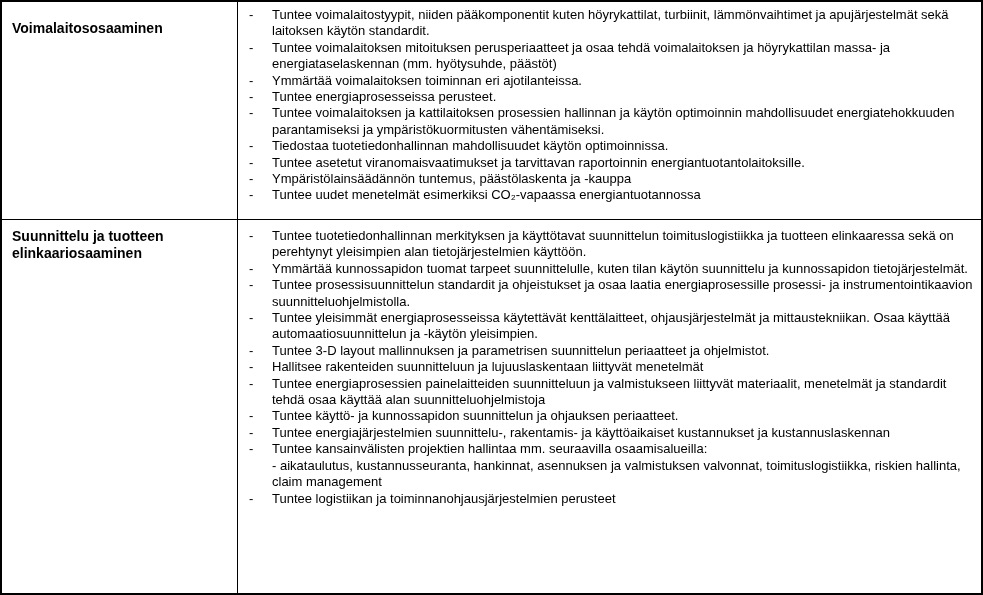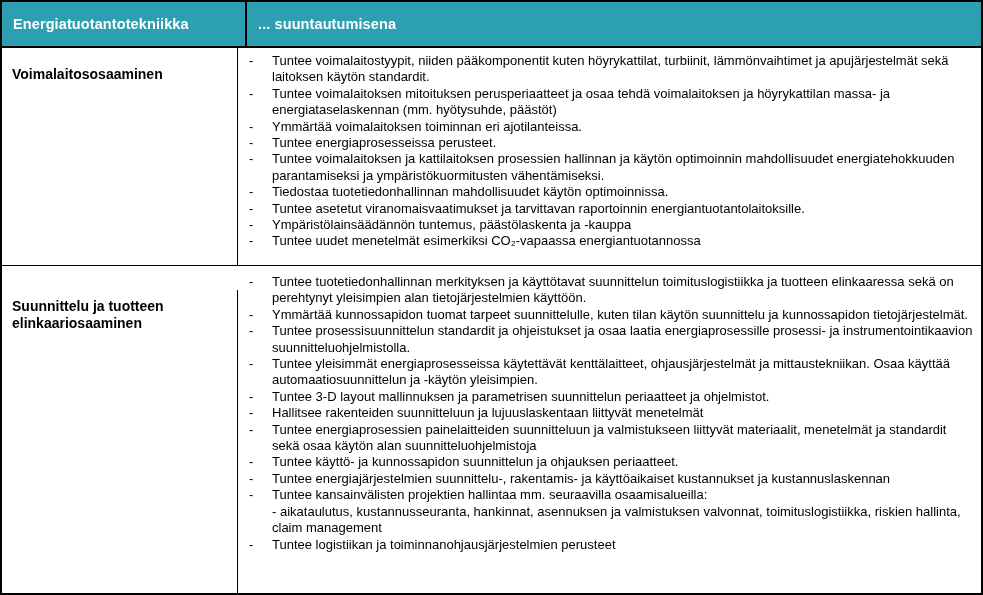--- a/index.html
+++ b/index.html
@@ -68,21 +68,20 @@
     flex: none;
     box-sizing: border-box;
     border-right: 1px solid var(--border, #000000);
     font-weight: bold;
     font-size: 14px;
     line-height: 17px;
     padding: 18px 10px 0 10px;
   }
   .row:nth-child(2) .cell.col1 {
     padding-top: 8px;
-    margin-top: 24px;
   }
   .cell.col2 {
     flex: 1;
     box-sizing: border-box;
     padding: 5px 8px 0 8px;
     font-size: 13px;
     line-height: 16.4px;
   }
   .row:nth-child(2) .cell.col2 {
     padding-top: 8px;
@@ -99,24 +98,20 @@
   }
   .btext {
     flex: 1;
     white-space: pre-wrap;
   }
 </style>
 </head>
 <body>
 
 <div class="competence-table">
-  <div class="header-row">
-    <div class="header-cell col1">Energiatuotantotekniikka</div>
-    <div class="header-cell col2">... suuntautumisena</div>
-  </div>
   <div class="table-body">
       <div class="row">
         <div class="cell col1">Voimalaitososaaminen</div>
         <div class="cell col2">
           <div class="bullet">
             <span class="dash">-</span>
             <span class="btext">Tuntee voimalaitostyypit, niiden pääkomponentit kuten höyrykattilat, turbiinit, lämmönvaihtimet ja apujärjestelmät sekä laitoksen käytön standardit.</span>
           </div>
           <div class="bullet">
             <span class="dash">-</span>
@@ -174,21 +169,21 @@
           <div class="bullet">
             <span class="dash">-</span>
             <span class="btext">Tuntee 3-D layout mallinnuksen ja parametrisen suunnittelun periaatteet ja ohjelmistot.</span>
           </div>
           <div class="bullet">
             <span class="dash">-</span>
             <span class="btext">Hallitsee rakenteiden suunnitteluun ja lujuuslaskentaan liittyvät menetelmät</span>
           </div>
           <div class="bullet">
             <span class="dash">-</span>
-            <span class="btext">Tuntee energiaprosessien painelaitteiden suunnitteluun ja valmistukseen liittyvät materiaalit, menetelmät ja standardit sekä osaa käytön alan suunnitteluohjelmistoja</span>
+            <span class="btext">Tuntee energiaprosessien painelaitteiden suunnitteluun ja valmistukseen liittyvät materiaalit, menetelmät ja standardit tehdä osaa käyttää alan suunnitteluohjelmistoja</span>
           </div>
           <div class="bullet">
             <span class="dash">-</span>
             <span class="btext">Tuntee käyttö- ja kunnossapidon suunnittelun ja ohjauksen periaatteet.</span>
           </div>
           <div class="bullet">
             <span class="dash">-</span>
             <span class="btext">Tuntee energiajärjestelmien suunnittelu-, rakentamis- ja käyttöaikaiset kustannukset ja kustannuslaskennan</span>
           </div>
           <div class="bullet">

